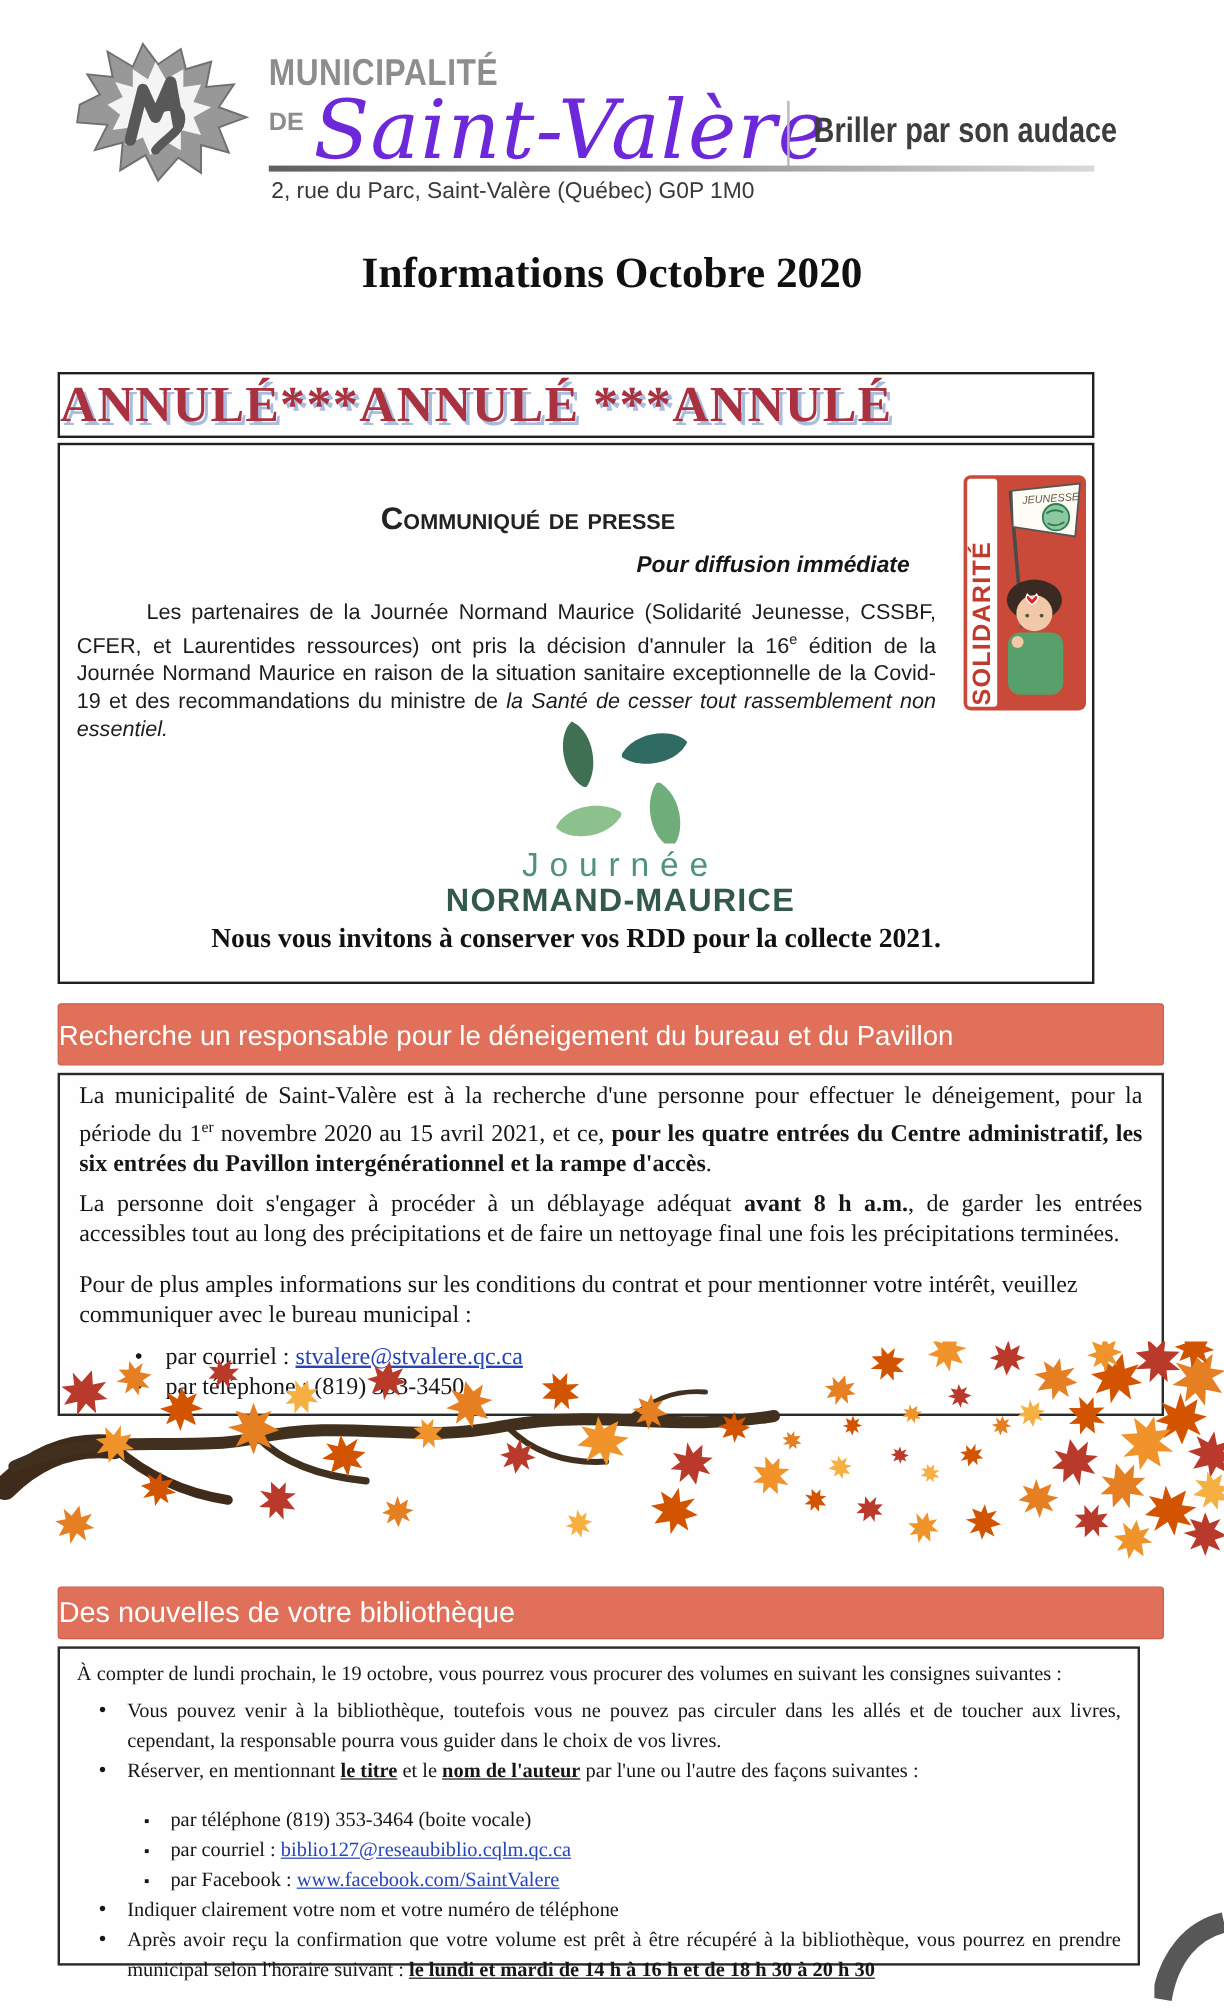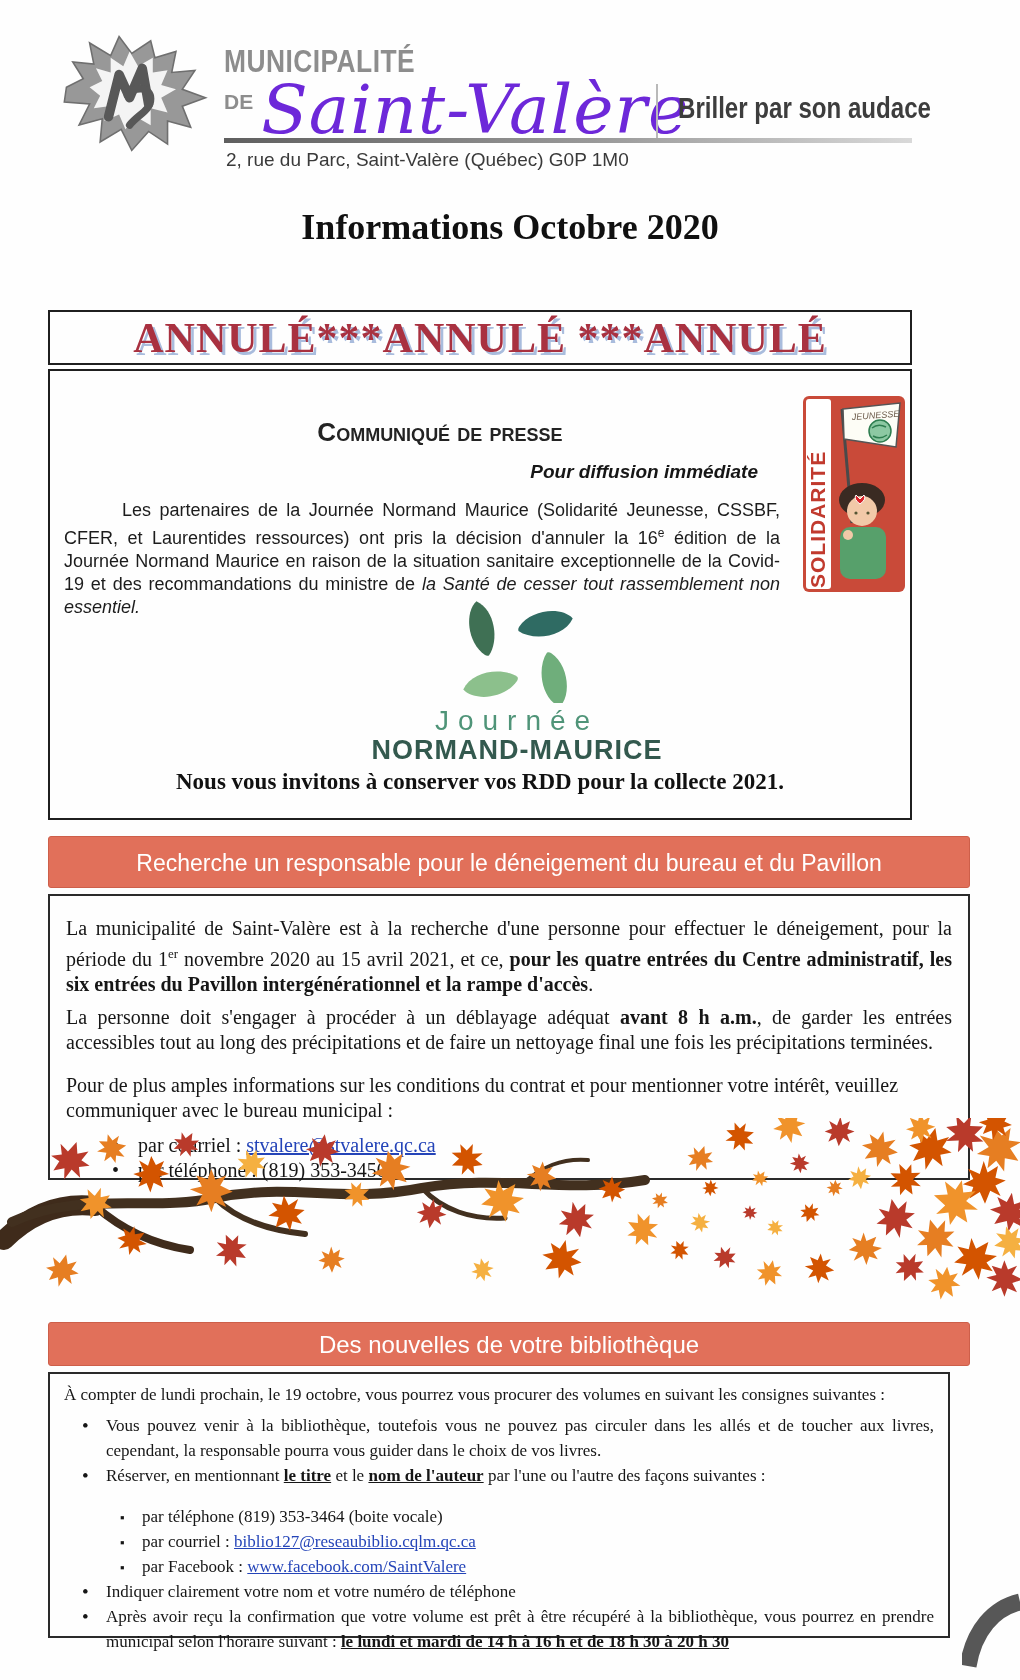--- a/index.html
+++ b/index.html
@@ -22,21 +22,21 @@
             color:#3d3d3d; transform:scale(.86,1.05); transform-origin:left top; white-space:nowrap; }
   .hrule { left:224px; top:138px; width:688px; height:5px;
            background:linear-gradient(to right,#5f5f5f,#9a9a9a 55%,#d9d9d9); }
   .address { left:226px; top:149px; font-family:"Liberation Sans",sans-serif; font-size:19px; color:#3a3a3a; }
 
   
   .doc-title { left:0; top:206px; width:100%; text-align:center; font-weight:bold; font-size:36px; color:#101010; }
 
   
   .cancel-box { left:48px; top:310px; width:864px; height:55px; border:2px solid #1f1f1f;
-                display:flex; align-items:center; justify-content:center; }
+                display:flex; align-items:center; justify-content:flex-start; }
   .cancel-text { font-weight:bold; font-size:42px; color:#a93140; letter-spacing:1px;
                  text-shadow:3px 3px 0 #a9bcdd; }
 
   
   .press-box { left:48px; top:369px; width:864px; height:451px; border:2px solid #1f1f1f; }
   .press-head { left:0; top:46px; width:780px; text-align:center; font-family:"Liberation Sans",sans-serif;
                 font-weight:bold; font-variant:small-caps; font-size:26px; color:#232323; }
   .release-line { top:90px; right:152px; font-family:"Liberation Sans",sans-serif; font-style:italic;
                   font-weight:bold; font-size:19px; }
   .press-p { left:14px; top:128px; width:716px; font-family:"Liberation Sans",sans-serif; font-size:18px;
@@ -46,27 +46,27 @@
   .solid-svg { top:24px; right:4px; width:104px; height:198px; }
   .leafcircle-svg { left:377px; top:228px; width:180px; height:104px; }
   .logo-l1 { left:267px; top:334px; width:400px; text-align:center; font-family:"Liberation Sans",sans-serif;
              font-size:28px; color:#4f9478; letter-spacing:9px; }
   .logo-l2 { left:267px; top:364px; width:400px; text-align:center; font-family:"Liberation Sans",sans-serif;
              font-weight:bold; font-size:27px; color:#33594e; letter-spacing:1px; }
   .rdd { left:0; top:398px; width:100%; text-align:center; font-weight:bold; font-size:23px; color:#111; }
 
   
   .banner { left:48px; width:922px; background:#e1705a; border:1px solid #cd5f4a; border-radius:3px;
-            color:#fff; text-align:center; font-family:"Liberation Sans",sans-serif; }
+            color:#fff; font-family:"Liberation Sans",sans-serif; }
   .banner1 { top:836px; height:52px; line-height:52px; font-size:23px; }
   .banner2 { top:1322px; height:44px; line-height:44px; font-size:24px; }
 
   
   .snow-box { left:48px; top:894px; width:922px; height:286px; border:2px solid #2a2a2a;
-              padding:20px 16px 0 16px; font-size:20px; line-height:25px; text-align:justify; }
+              padding:5px 16px 0 16px; font-size:20px; line-height:25px; text-align:justify; }
   .snow-box sup { font-size:13px; }
   .snow-p2 { margin-top:8px; }
   .snow-p3 { margin-top:18px; text-align:left; }
   .snow-ul { margin-top:10px; list-style:none; padding-left:72px; }
   .snow-ul li { position:relative; }
   .snow-ul li::before { content:"•"; position:absolute; left:-26px; font-size:20px; }
   b { font-weight:bold; }
   a.lnk { color:#2444b8; text-decoration:underline; cursor:pointer; }
 
   

